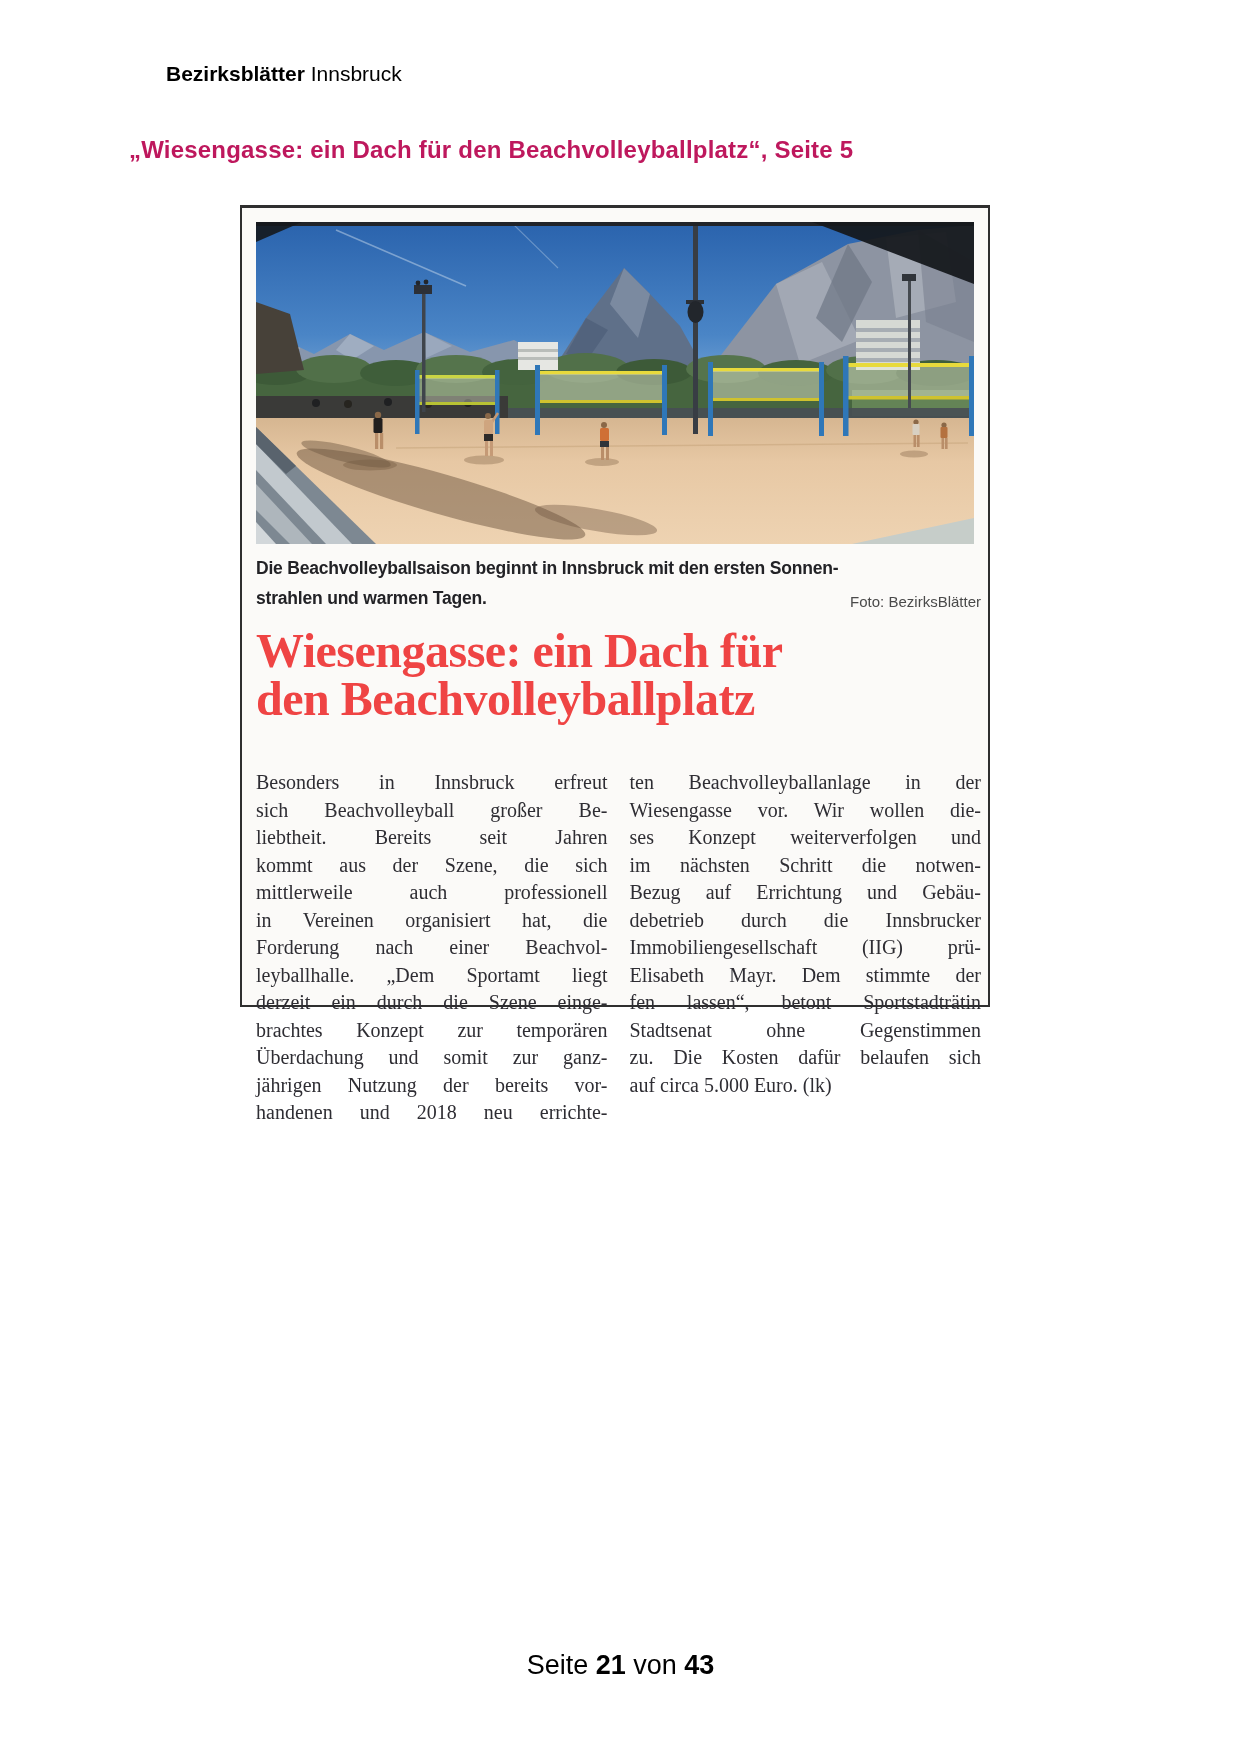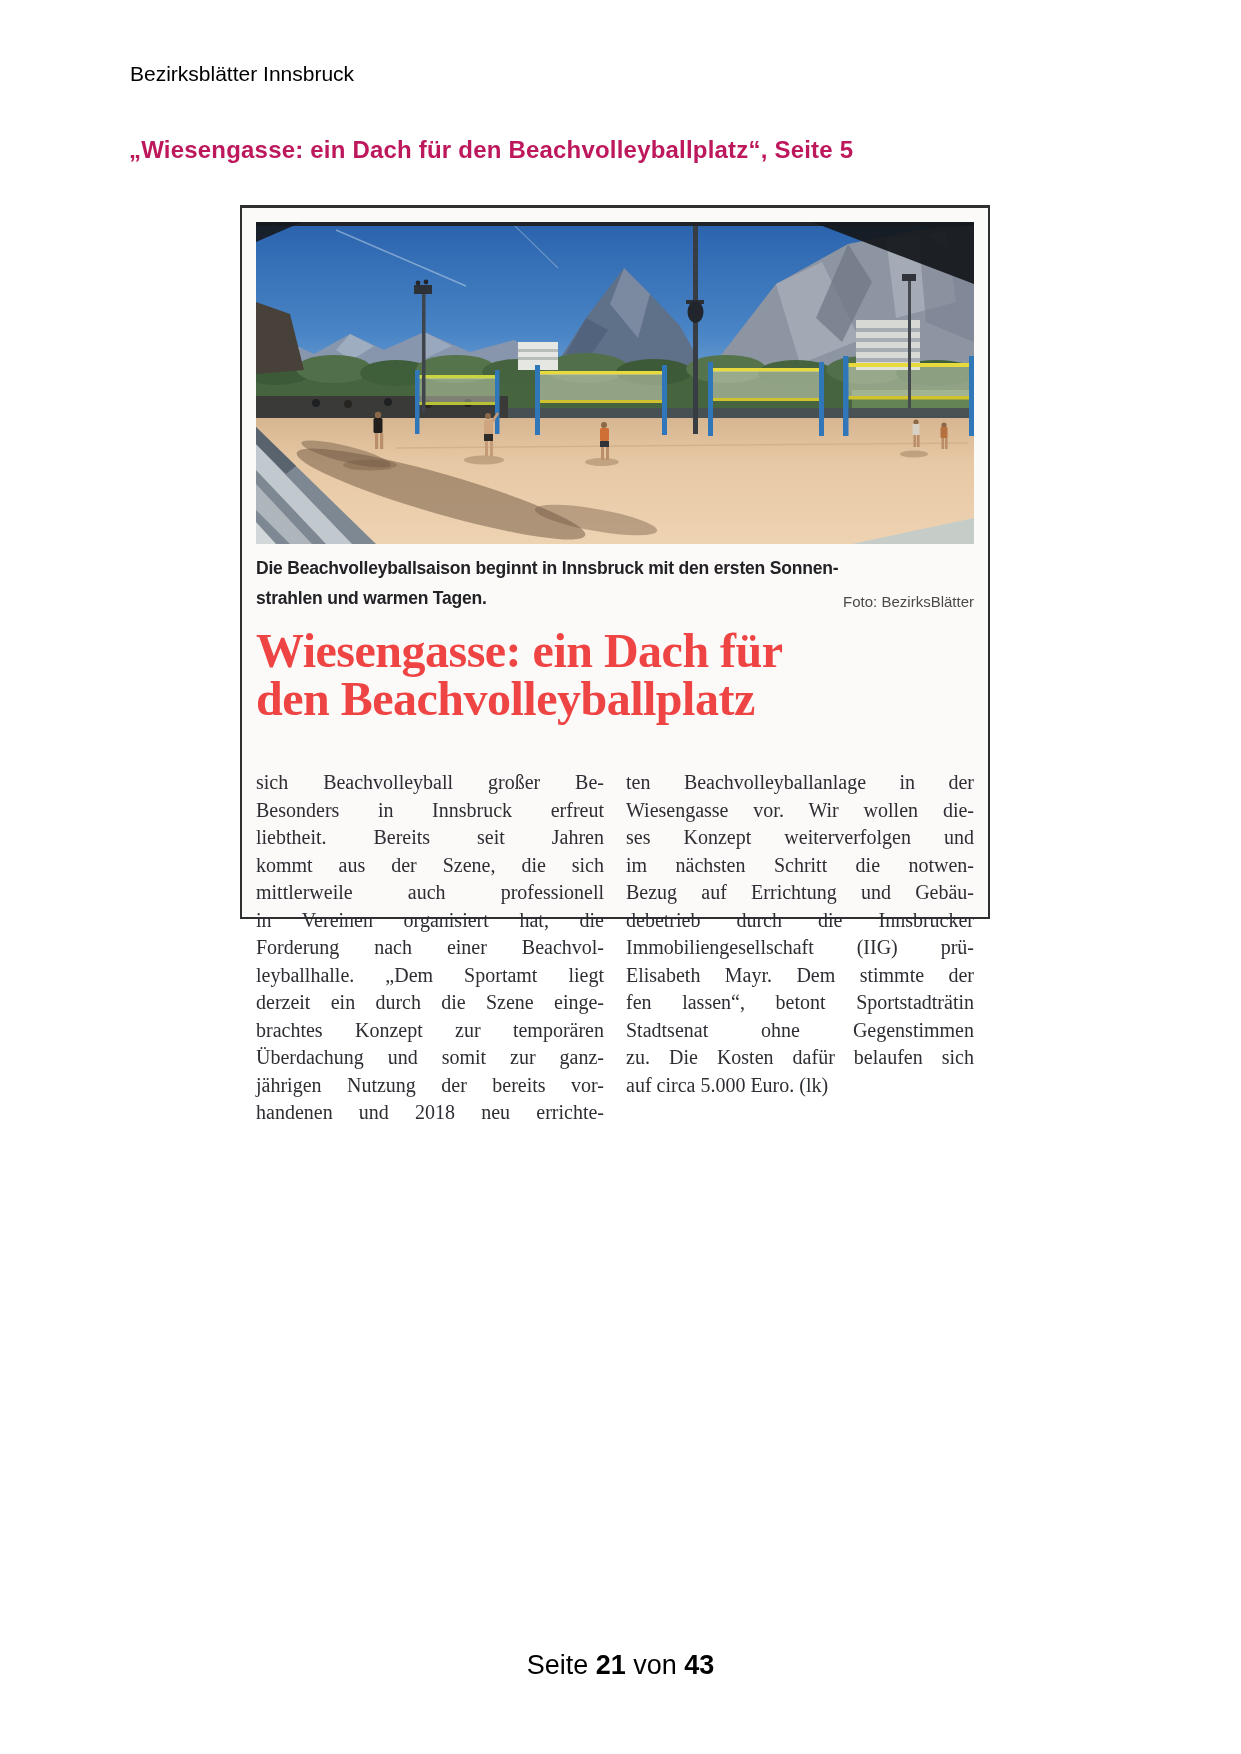--- a/index.html
+++ b/index.html
@@ -1,25 +1,25 @@
 <!DOCTYPE html>
 <html><head>
 <meta charset="utf-8">
 <style>
   html,body{margin:0;padding:0;}
   body{
     width:1241px;height:1754px;position:relative;background:#ffffff;
     font-family:"Liberation Sans",sans-serif;color:#111;overflow:hidden;
   }
   .page-header{position:absolute;left:130px;top:62px;font-size:21px;color:#000;}
-  .page-header .brand{font-weight:normal;}
+  .page-header .brand{font-weight:bold;margin-left:36px;}
   .doc-title{position:absolute;left:129px;top:136px;font-size:24px;font-weight:bold;color:#be185d;letter-spacing:.2px;}
   .clipping{
-    position:absolute;left:240px;top:205px;width:750px;height:714px;box-sizing:border-box;
-    background:#fbfaf8;border:2px solid #2f2f2f;border-top-width:3px;padding:14px 14px 0 14px;
+    position:absolute;left:240px;top:205px;width:750px;height:802px;box-sizing:border-box;
+    background:#fbfaf8;border:2px solid #2f2f2f;border-top-width:3px;padding:14px 7px 0 14px;
   }
   .photo-wrap{width:718px;height:322px;position:relative;overflow:hidden;background:#4a85c6;}
   .photo-wrap svg{display:block;width:100%;height:100%;}
   .caption{margin-top:9px;font-size:17.5px;font-weight:bold;line-height:30px;color:#222226;letter-spacing:-.2px;}
   .caption-row2{display:flex;justify-content:space-between;align-items:flex-end;gap:35px;}
   .photo-credit{font-size:15px;font-weight:normal;color:#4a4a4a;line-height:22px;letter-spacing:0;}
   .headline{
     margin-top:14px;font-family:"Liberation Serif",serif;font-weight:bold;
     font-size:48px;line-height:48px;color:#ef4444;letter-spacing:-.5px;
   }
@@ -229,22 +229,22 @@
     </div>
   </div>
 
   <div class="headline">
     <div>Wiesengasse: ein Dach für</div>
     <div>den Beachvolleyballplatz</div>
   </div>
 
   <div class="article-cols">
     <div class="article-col">
+        <div class="article-line">Besonders in Innsbruck erfreut</div>
         <div class="article-line">sich Beachvolleyball großer Be-</div>
-        <div class="article-line">Besonders in Innsbruck erfreut</div>
         <div class="article-line">liebtheit. Bereits seit Jahren</div>
         <div class="article-line">kommt aus der Szene, die sich</div>
         <div class="article-line">mittlerweile auch professionell</div>
         <div class="article-line">in Vereinen organisiert hat, die</div>
         <div class="article-line">Forderung nach einer Beachvol-</div>
         <div class="article-line">leyballhalle. „Dem Sportamt liegt</div>
         <div class="article-line">derzeit ein durch die Szene einge-</div>
         <div class="article-line">brachtes Konzept zur temporären</div>
         <div class="article-line">Überdachung und somit zur ganz-</div>
         <div class="article-line">jährigen Nutzung der bereits vor-</div>

